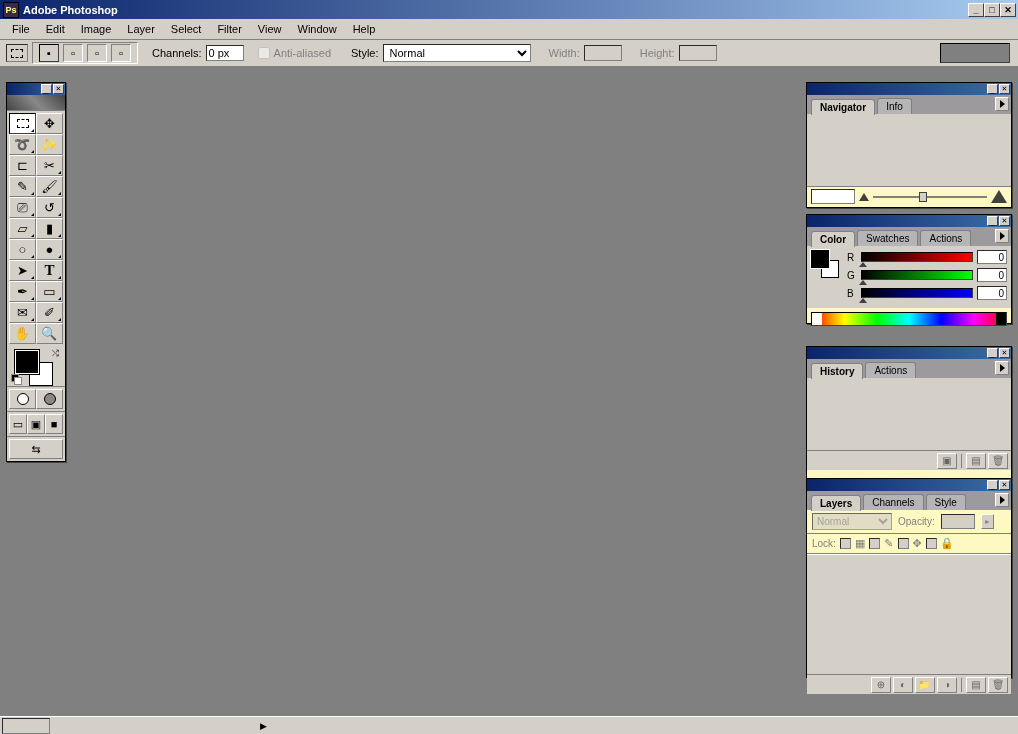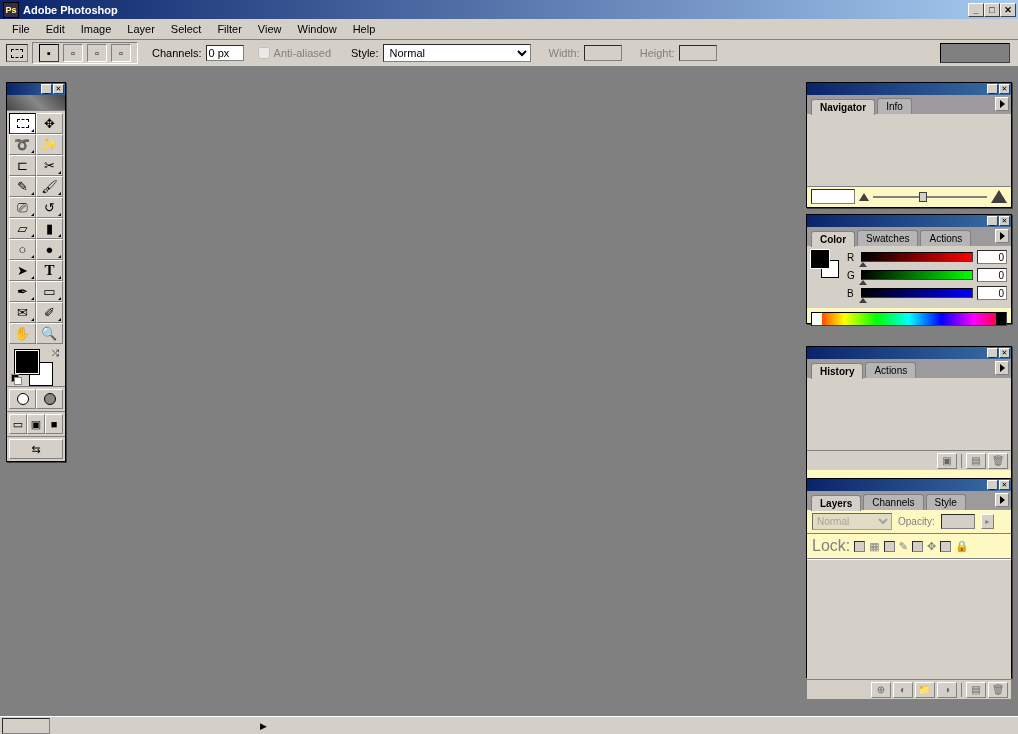--- a/index.html
+++ b/index.html
@@ -94,21 +94,21 @@
 .color-ramp::before{content:'';position:absolute;left:0;top:0;width:10px;height:100%;background:#fff;}
 .color-ramp::after{content:'';position:absolute;right:0;top:0;width:10px;height:100%;background:#000;}
 
 
 .layers-opts { display:flex; align-items:center; gap:6px; padding:3px 5px; border-bottom:1px solid #808080;}
 .layers-select { width:80px; height:17px; border:1px inset #808080; background:#d4d0c8; font-size:10px; color:#808080;}
 .layers-op-lbl { font-size:10px; color:#808080;}
 .layers-op-box { width:34px; height:15px; border:1px inset #808080; background:#d4d0c8;}
 .layers-arrow{width:13px;height:15px;border:1px solid #808080;border-top-color:#fff;border-left-color:#fff;background:#d4d0c8;display:flex;align-items:center;justify-content:center;font-size:8px;color:#808080;}
 .layers-lock-row { display:flex; align-items:center; gap:4px; padding:3px 5px; border-bottom:1px solid #808080;}
-.lock-lbl { font-size:16px; color:#808080;}
+.lock-lbl { font-size:10px; color:#808080;}
 .lock-chk { width:11px;height:11px; border:1px inset #808080; background:#d4d0c8;}
 .lock-icon {font-size:11px; color:#808080;}
 .layers-list { height:120px; background:#d4d0c8; border-top:1px solid #fff;}
 </style>
 </head>
 <body>
 
 <div class="titlebar">
   <div class="icon">Ps</div>
   <div class="title">Adobe Photoshop</div>

